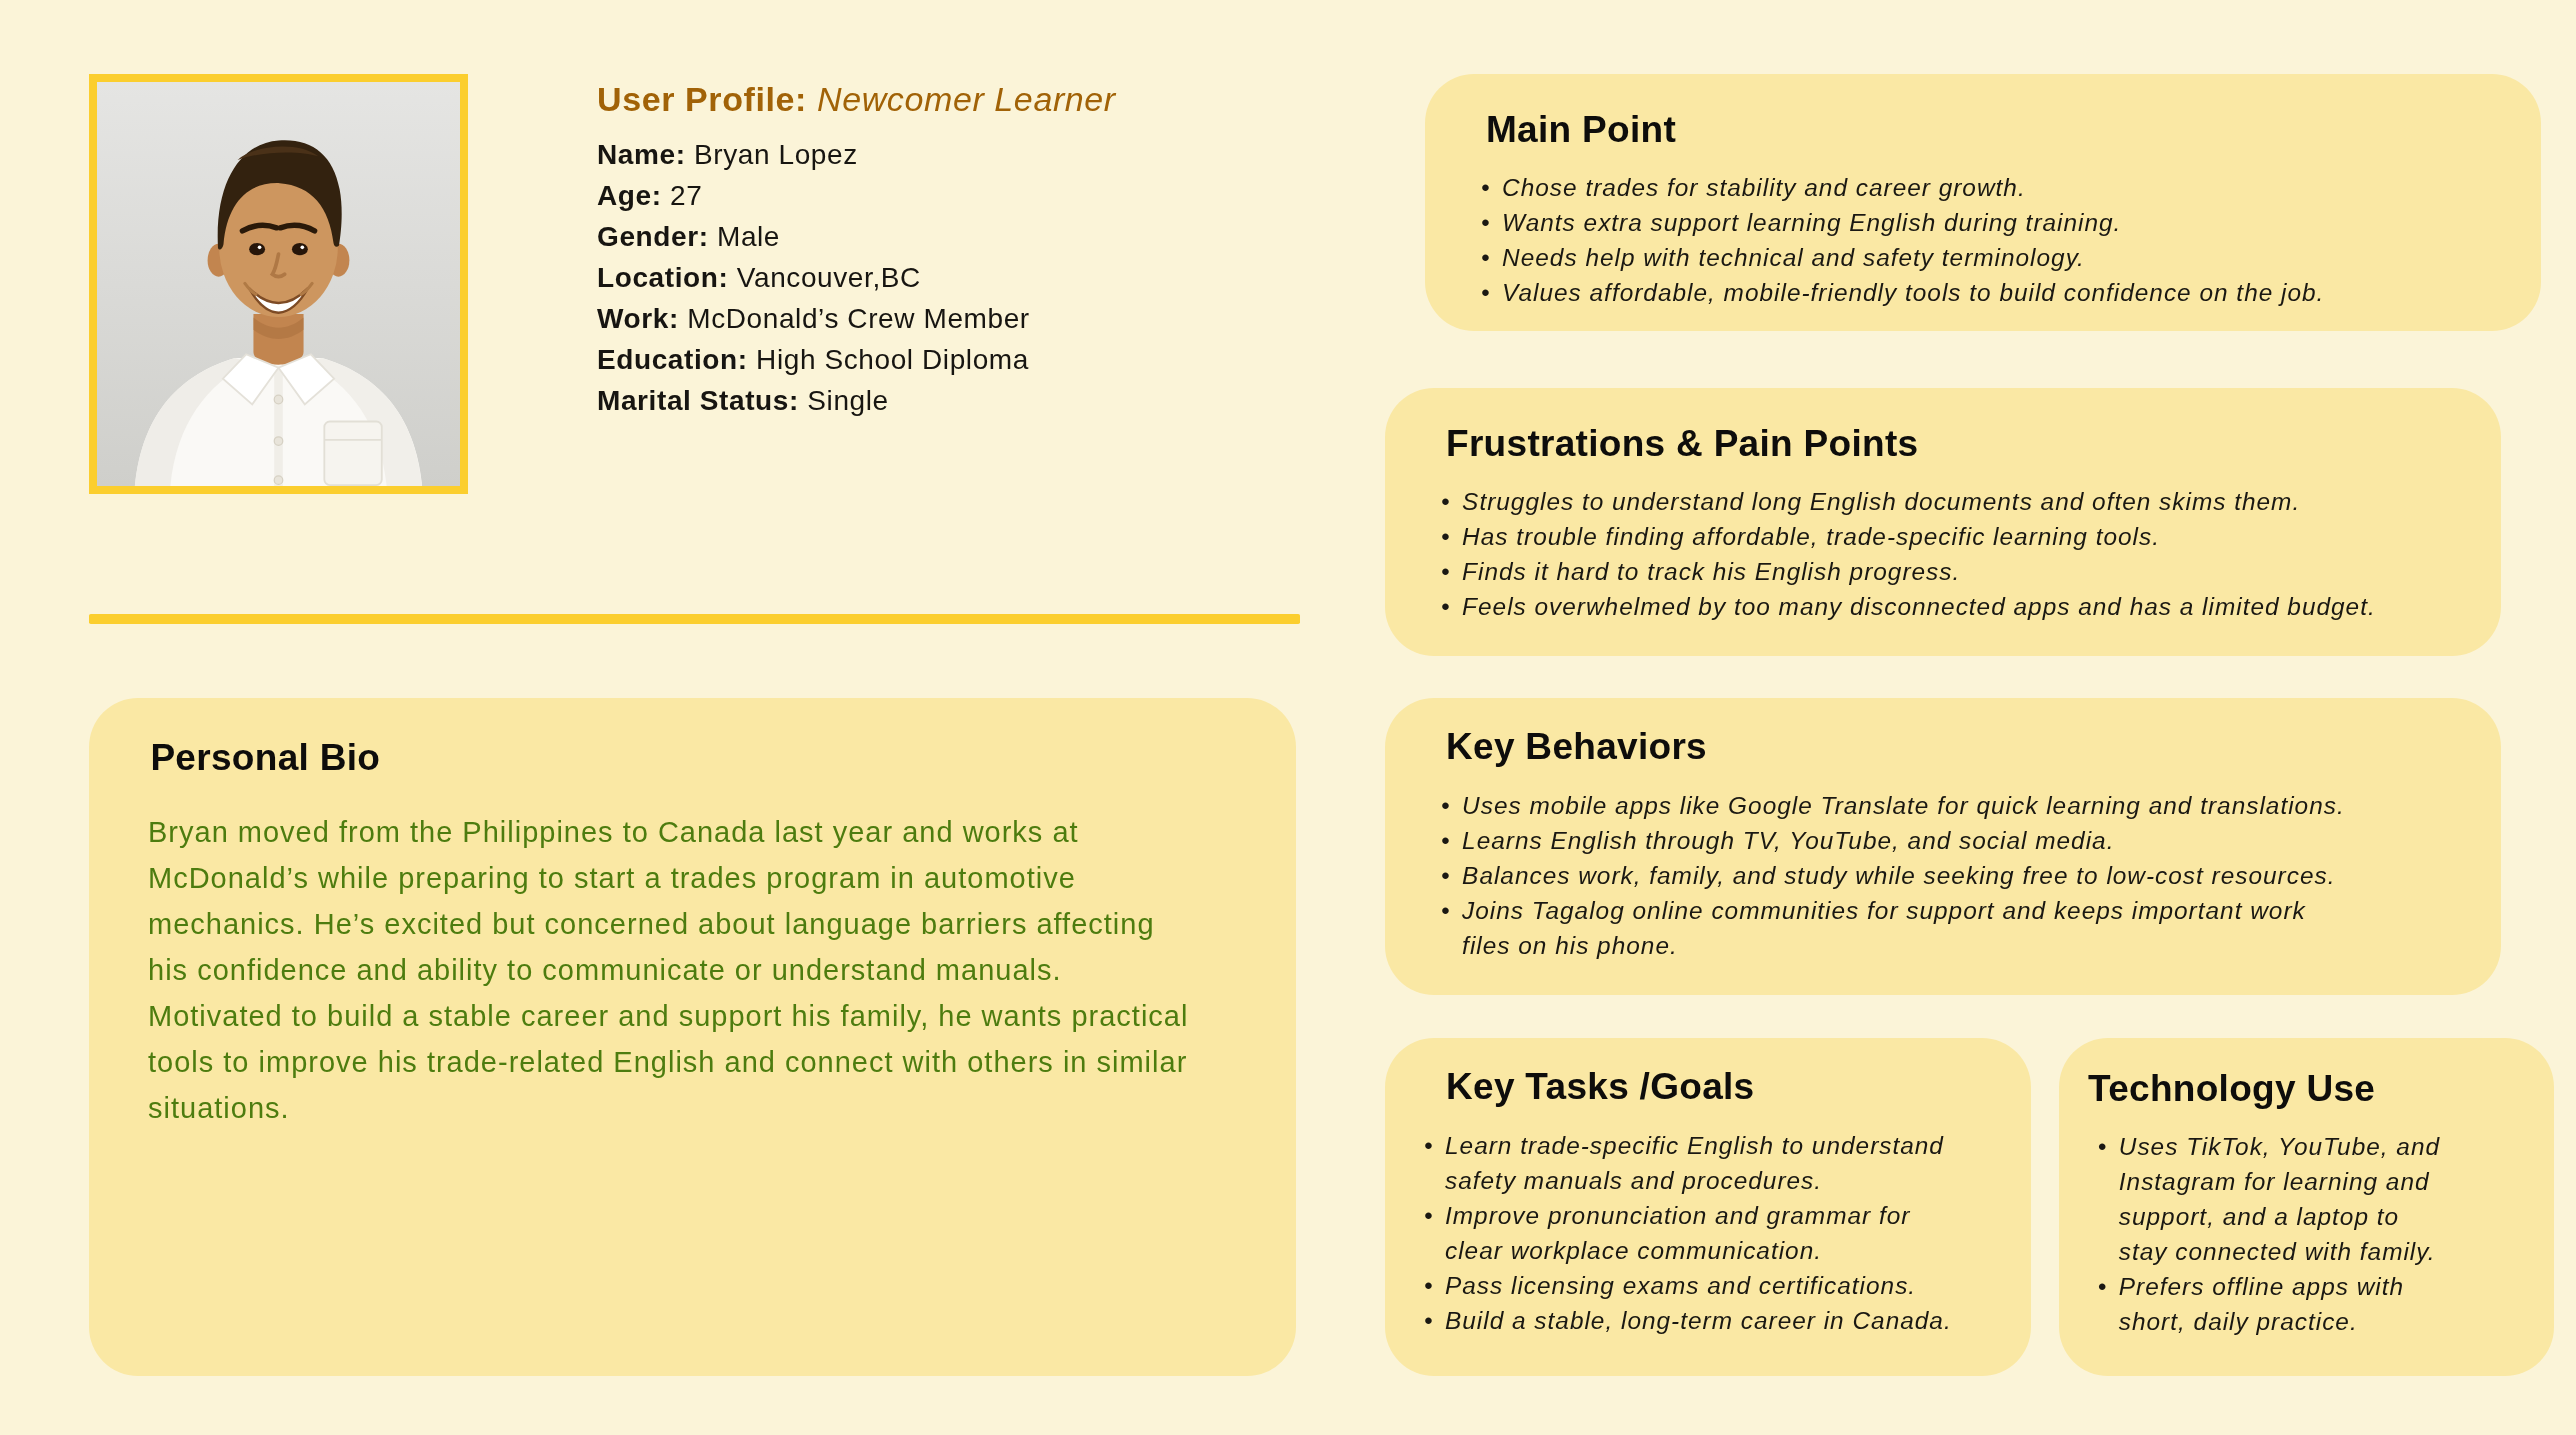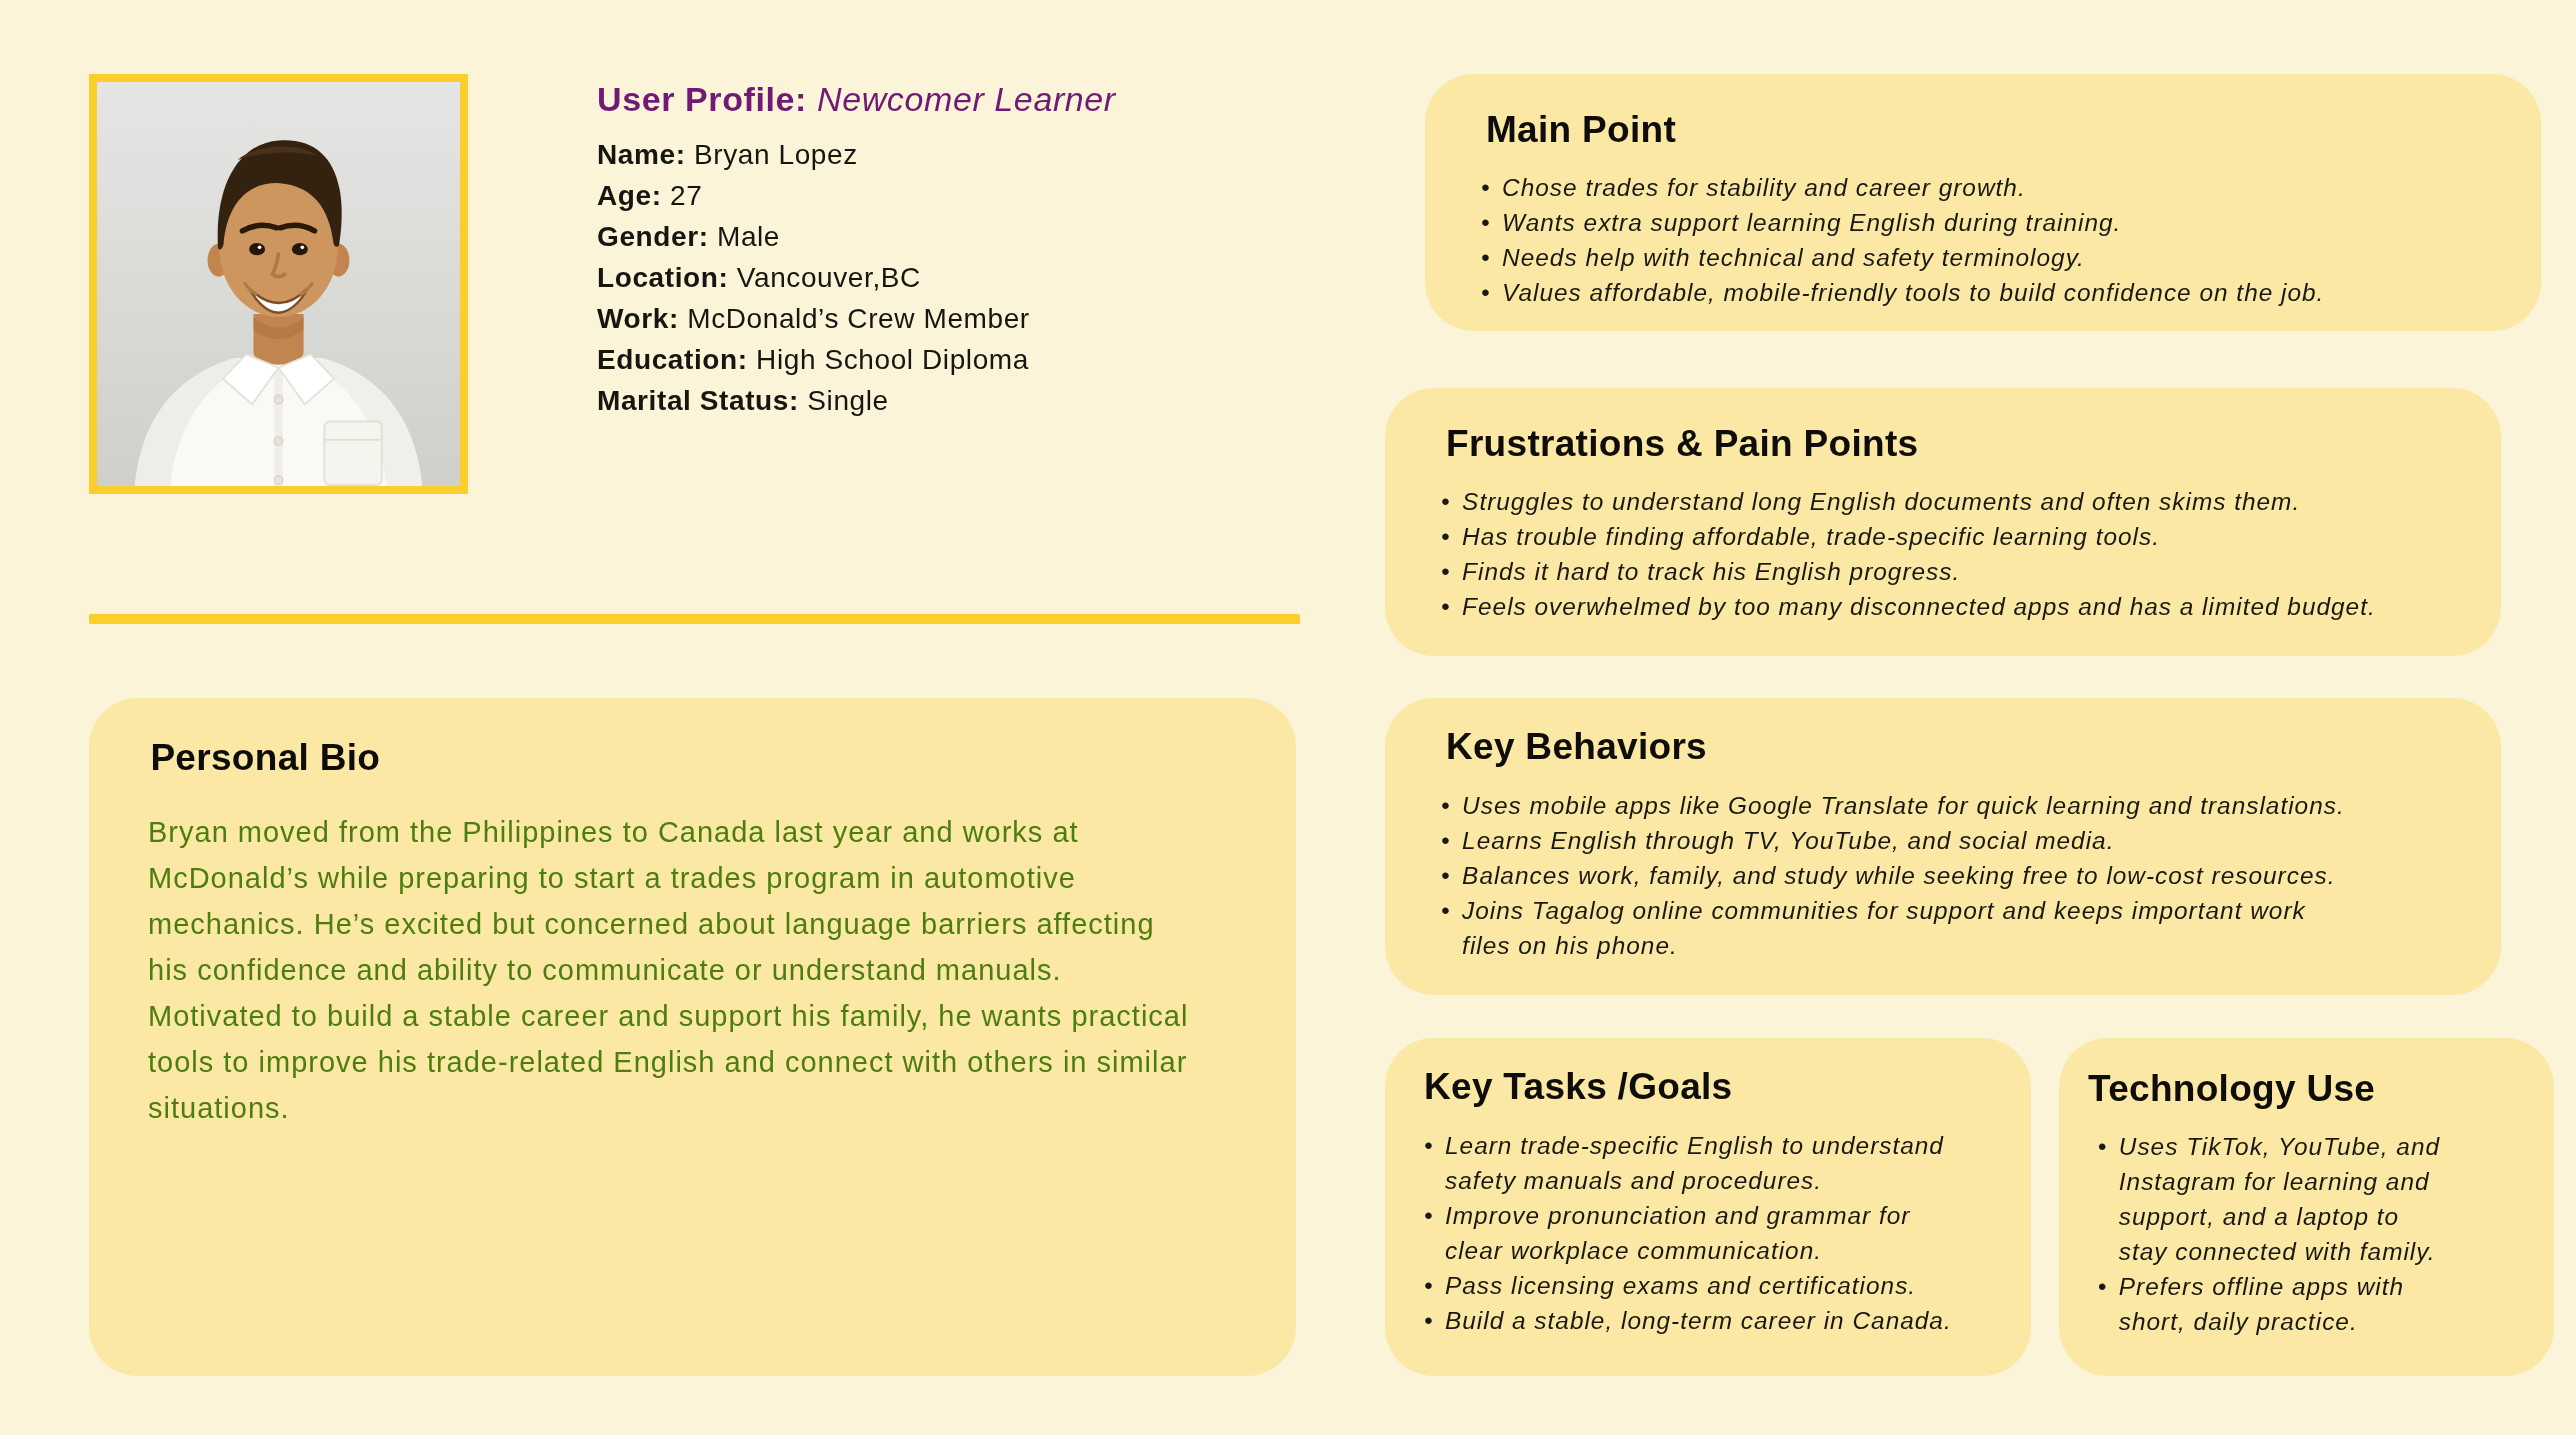--- a/index.html
+++ b/index.html
@@ -13,21 +13,21 @@
   
   .photo-frame{
     position:absolute;left:89px;top:74px;width:379px;height:420px;
     border:8.5px solid #FBCE2E;box-sizing:border-box;background:#DDDDDA;
   }
   .photo-frame svg{display:block;width:100%;height:100%;}
   
   .profile-info{position:absolute;left:597px;top:79px;width:786px;}
   .profile-info h1{
     margin:0 0 14.6px 0;font-size:34px;line-height:40px;font-weight:700;
-    letter-spacing:0.6px;color:#701a75;
+    letter-spacing:0.6px;color:#a16207;
   }
   .profile-info h1 .title-value{font-style:italic;font-weight:500;}
   .profile-field{font-size:28px;line-height:41px;letter-spacing:0.6px;}
   .profile-field b{font-weight:700;}
   
   .divider{
     position:absolute;left:89px;top:614px;width:1211px;height:9.8px;
     background:#FBCE2E;border-radius:1.8px;
   }
   
@@ -47,21 +47,21 @@
   .bio-card{left:89px;top:698px;width:1207px;height:678px;padding:38px 59px;}
   .bio-card h2{margin-left:2.4px;}
   .bio-card p{
     margin:29px 0 0 0;max-width:1054px;
     font-size:29px;line-height:46px;letter-spacing:1px;color:#4d7c0f;
   }
   .card-main-point{left:1385px;top:74px;width:1116px;height:257px;padding:34px 37px 0 61px;margin-left:40px;}
   .card-frustrations{left:1385px;top:388px;width:1116px;height:268px;padding:34px 37px 6px 61px;}
   .card-key-behaviors{left:1385px;top:698px;width:1116px;height:297px;padding:27.4px 37px 0 61px;}
   .card-key-tasks{left:1385px;top:1038px;width:646px;height:338px;padding:27.4px 24.4px 0 39px;}
-  .card-key-tasks h2{}
+  .card-key-tasks h2{margin-left:22px;}
   .card-key-tasks ul{margin-left:0;}
   .card-tech-use{left:2059px;top:1038px;width:495px;height:338px;padding:29px 18.3px 0 29px;}
   .card-tech-use ul{margin-left:9.8px;max-width:353px;}
   .mw1400{max-width:853px;}
   .mw900{max-width:548px;}
   .mw800{max-width:488px;}
 </style>
 </head>
 <body>
 

